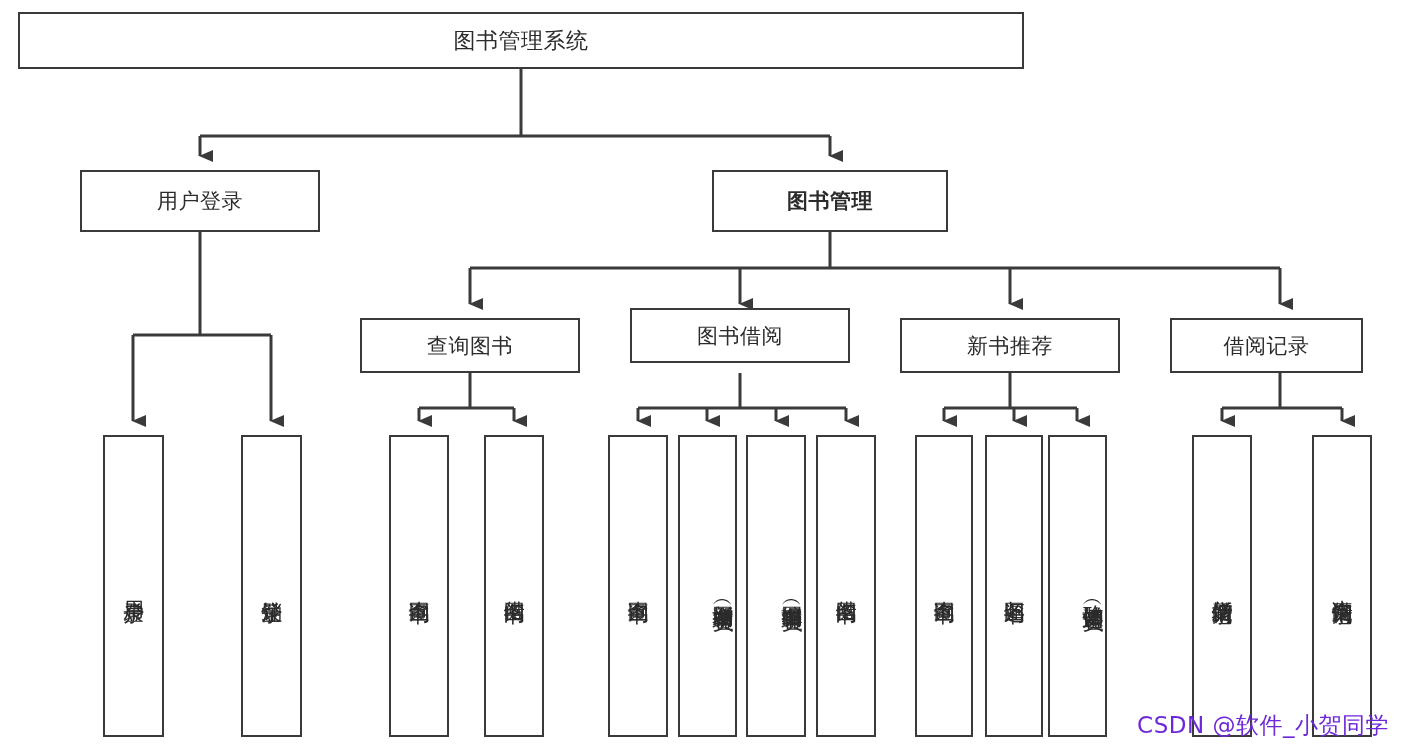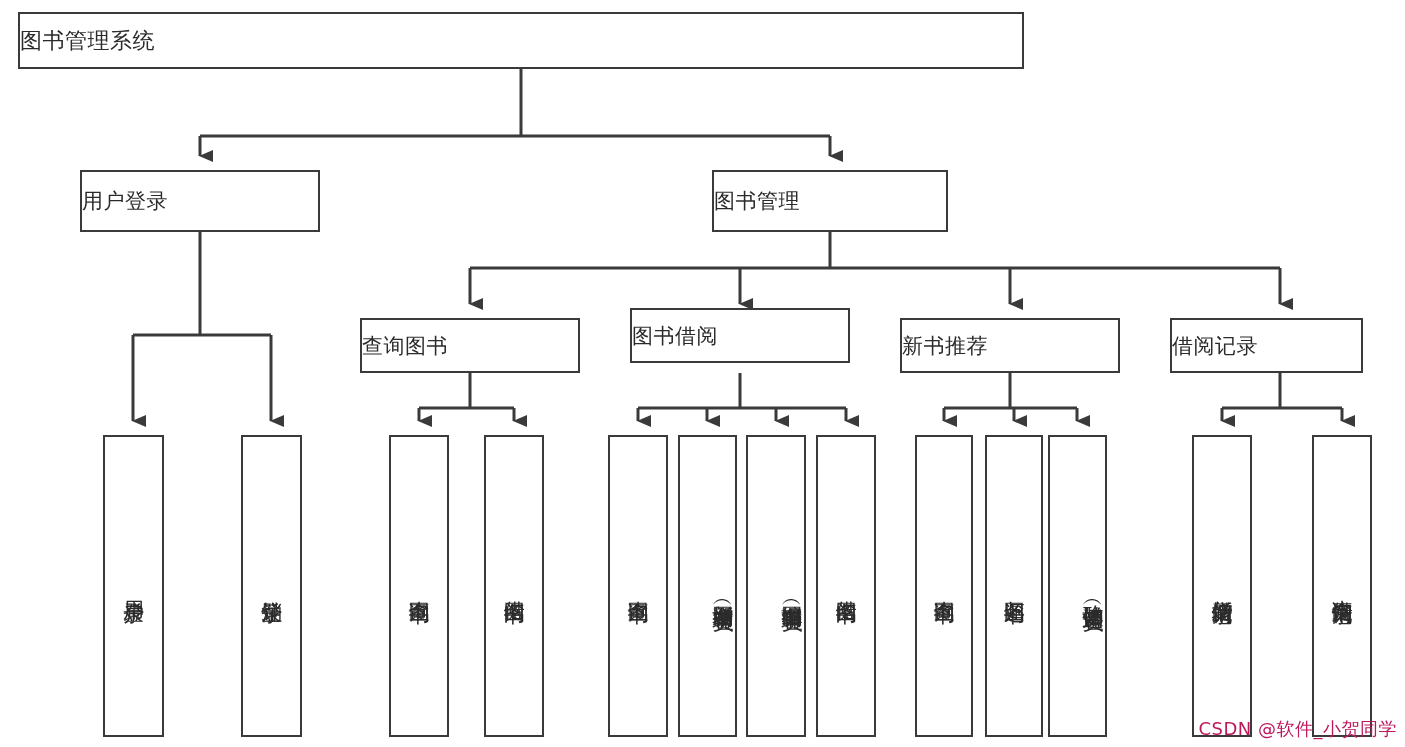--- a/index.html
+++ b/index.html
@@ -24,21 +24,21 @@
     width: 1405px;
     height: 747px;
   }
   .node {
     position: absolute;
     box-sizing: border-box;
     background: #ffffff;
     border: 2px solid #3a3a3a;
     display: flex;
     align-items: center;
-    justify-content: flex-start;
+    justify-content: center;
     color: #2b2b2b;
   }
   .node-h {
     font-size: 21px;
     letter-spacing: 0.5px;
     white-space: nowrap;
   }
   .node-root { font-size: 22px; }
   .node-v {
     writing-mode: vertical-rl;
@@ -50,24 +50,24 @@
     justify-content: center;
     padding-top: 12px;
     text-align: left;
   }
   .node-v.center-v {
     align-items: center;
     padding-top: 0;
   }
   .watermark {
     position: absolute;
-    right: 8px;
+    right: 16px;
     bottom: 6px;
-    font-size: 18px;
-    color: #be185d;
+    font-size: 23px;
+    color: #6d28d9;
     white-space: nowrap;
     letter-spacing: 0.5px;
   }
 </style>
 </head>
 <body>
 
 <div id="canvas">
 
   <svg id="wires" viewBox="0 0 1405 747" xmlns="http://www.w3.org/2000/svg">
@@ -120,21 +120,21 @@
     </g>
   </svg>
 
   <div class="node node-h node-root" style="left:18px; top:12px; width:1006px; height:57px;">
     <span>图书管理系统</span>
   </div>
 
   <div class="node node-h" style="left:80px; top:170px; width:240px; height:62px;">
     <span>用户登录</span>
   </div>
-  <div class="node node-h" style="left:712px; top:170px; width:236px; height:62px;">
+  <div class="node node-h" style="left:712px; top:170px; width:236px; height:62px;font-weight:bold;">
     <span>图书管理</span>
   </div>
 
   <div class="node node-h" style="left:360px; top:318px; width:220px; height:55px;">
     <span>查询图书</span>
   </div>
   <div class="node node-h" style="left:630px; top:308px; width:220px; height:55px;">
     <span>图书借阅</span>
   </div>
   <div class="node node-h" style="left:900px; top:318px; width:220px; height:55px;">

